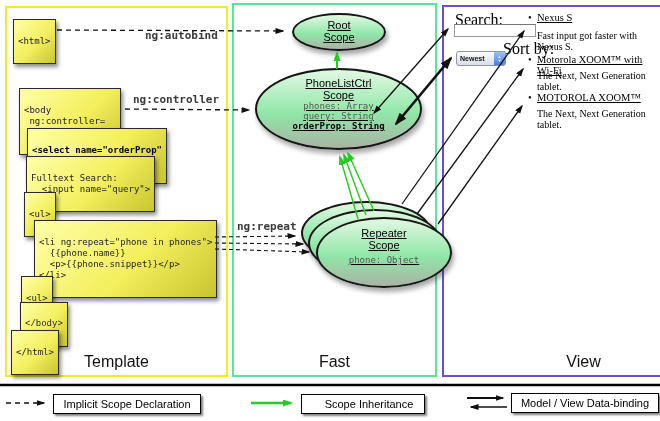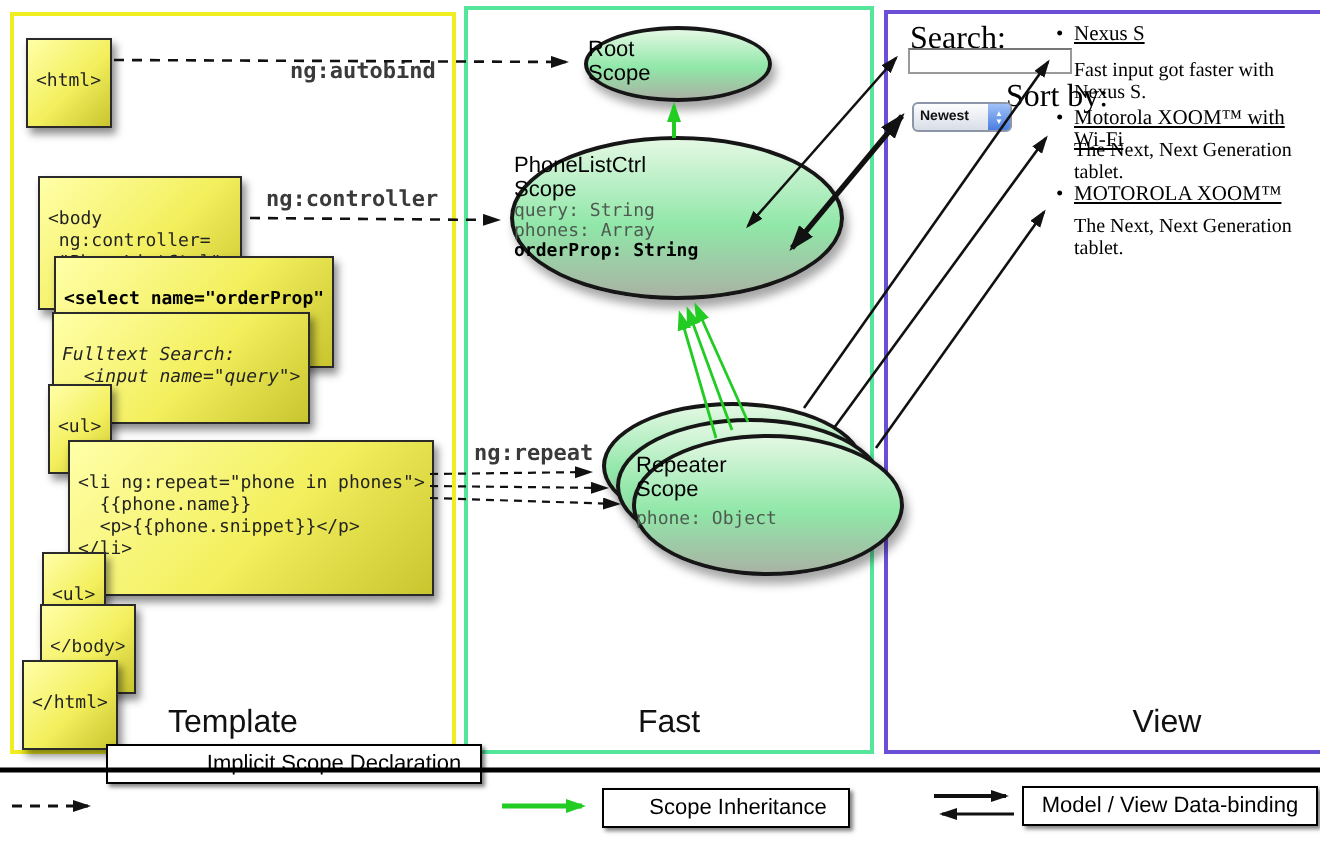--- a/index.html
+++ b/index.html
@@ -11,21 +11,21 @@
   .secbox.view{left:442px;top:5px;width:213px;height:368px;border:2px solid #6a4fd6;padding-left:22px;}
   .seclabel{position:absolute;width:100%;bottom:4px;text-align:center;font-size:16px;color:#111;}
   .codebox{position:absolute;font-family:"DejaVu Sans Mono",monospace;font-size:9px;line-height:11px;
            color:#222;background:linear-gradient(135deg,#ffffa8 0%,#f3ef5d 55%,#c9c52f 100%);
            border:1px solid #2a2a2a;box-shadow:2px 3px 4px rgba(0,0,0,0.45);
            padding:16px 4px;white-space:pre;}
   .codebox.bold{font-weight:bold;color:#000;}
   .dirlabel{position:absolute;font-family:"DejaVu Sans Mono",monospace;font-size:11px;font-weight:bold;color:#3a3a3a;}
   .ellipse{position:absolute;border:2px solid #161616;border-radius:50%;
            background:linear-gradient(180deg,#e3f8e3 0%,#90e7a8 55%,#a9b3a4 100%);
-           box-shadow:2px 4px 5px rgba(0,0,0,0.35);}
+           box-shadow:2px 4px 5px rgba(0,0,0,0.35);text-align:center;text-decoration:underline;}
   .ell-title{font-size:11px;line-height:12px;color:#000;white-space:pre;}
   .ell-prop{font-family:"DejaVu Sans Mono",monospace;font-size:9px;line-height:10px;color:#4e5a50;}
   .ell-prop.bold{font-weight:bold;color:#000;}
   .viewtext{position:absolute;font-family:"Liberation Serif",serif;color:#000;}
   .vlabel{font-size:16px;}
   .vinput{position:absolute;width:76px;height:11px;border:1px solid #9a9a9a;border-top-color:#777;
           background:#fff;font-size:9px;padding:0 2px;}
   .vselect{position:absolute;left:456px;top:51px;width:48px;height:13px;border:1px solid #8d95a8;border-radius:3px;
            background:linear-gradient(180deg,#fdfdfd,#d8dde8);display:flex;align-items:center;}
   .vselect .txt{flex:1;font-size:7px;font-weight:bold;font-family:"Liberation Sans",sans-serif;
@@ -54,21 +54,21 @@
   <div class="secbox view">
     <div class="seclabel">View</div>
   </div>
 
   <div class="codebox" style="left:13px;top:19px;">&lt;html&gt;</div>
   <div class="codebox" style="left:19px;top:88px;">&lt;body
  ng:controller=
  "PhoneListCtrl"&gt;</div>
   <div class="codebox bold" style="left:27px;top:128px;">&lt;select name="orderProp"
   ...&gt;</div>
-  <div class="codebox" style="left:26px;top:156px;font-style:italic;">Fulltext Search:
+  <div class="codebox" style="left:26px;top:156px;">Fulltext Search:
   &lt;input name="query"&gt;</div>
   <div class="codebox" style="left:24px;top:192px;">&lt;ul&gt;</div>
   <div class="codebox" style="left:34px;top:220px;">&lt;li ng:repeat="phone in phones"&gt;
   {{phone.name}}
   &lt;p&gt;{{phone.snippet}}&lt;/p&gt;
 &lt;/li&gt;</div>
   <div class="codebox" style="left:21px;top:276px;">&lt;ul&gt;</div>
   <div class="codebox" style="left:20px;top:302px;font-family:Liberation Mono, monospace;">&lt;/body&gt;</div>
   <div class="codebox" style="left:11px;top:330px;">&lt;/html&gt;</div>
 
@@ -77,22 +77,22 @@
   <div class="dirlabel" style="left:237px;top:220px;">ng:repeat</div>
 
   <div class="ellipse" style="left:292px;top:13px;width:90px;height:34px;">
     <div class="ell-title" style="margin-top:4px;">Root
 Scope</div>
   </div>
 
   <div class="ellipse" style="left:255px;top:68px;width:163px;height:78px;">
     <div class="ell-title" style="margin-top:7px;">PhoneListCtrl
 Scope</div>
+    <div class="ell-prop">phones: Array</div>
     <div class="ell-prop">query: String</div>
-    <div class="ell-prop">phones: Array</div>
     <div class="ell-prop bold">orderProp: String</div>
   </div>
 
   <div class="ellipse" style="left:301px;top:201px;width:127px;height:60px;"></div>
   <div class="ellipse" style="left:308px;top:209px;width:130px;height:64px;"></div>
   <div class="ellipse" style="left:316px;top:217px;width:132px;height:67px;">
     <div class="ell-title" style="margin-top:8px;">Repeater
 Scope</div>
     <div class="ell-prop" style="margin-top:4px;">phone: Object</div>
   </div>
@@ -108,21 +108,21 @@
       </span>
   </div>
 
   <div class="viewtext vitem-title bullet" style="left:537px;top:12px;">Nexus S</div>
   <div class="viewtext vitem-desc" style="left:537px;top:30px;">Fast input got faster with Nexus S.</div>
   <div class="viewtext vitem-title bullet" style="left:537px;top:54px;">Motorola XOOM™ with Wi-Fi</div>
   <div class="viewtext vitem-desc" style="left:537px;top:70px;">The Next, Next Generation tablet.</div>
   <div class="viewtext vitem-title bullet" style="left:537px;top:92px;">MOTOROLA XOOM™</div>
   <div class="viewtext vitem-desc" style="left:537px;top:108px;">The Next, Next Generation tablet.</div>
 
-  <div class="legendbox" style="left:53px;top:372px;width:146px;padding-left:40px;">Implicit Scope Declaration</div>
+  <div class="legendbox" style="left:53px;top:394px;width:146px;">Implicit Scope Declaration</div>
   <div class="legendbox" style="left:301px;top:394px;width:110px;padding-left:12px;">Scope Inheritance</div>
   <div class="legendbox" style="left:511px;top:393px;width:146px;">Model / View Data-binding</div>
 
   <svg class="overlay" width="660" height="421">
     <defs>
       <marker id="ab" markerWidth="9" markerHeight="7" refX="7.5" refY="3" orient="auto-start-reverse" markerUnits="userSpaceOnUse">
         <path d="M0,0 L9,3 L0,6 z" fill="#111"></path>
       </marker>
       <marker id="abBig" markerWidth="13" markerHeight="10" refX="11" refY="4.5" orient="auto-start-reverse" markerUnits="userSpaceOnUse">
         <path d="M0,0 L13,4.5 L0,9 z" fill="#111"></path>

